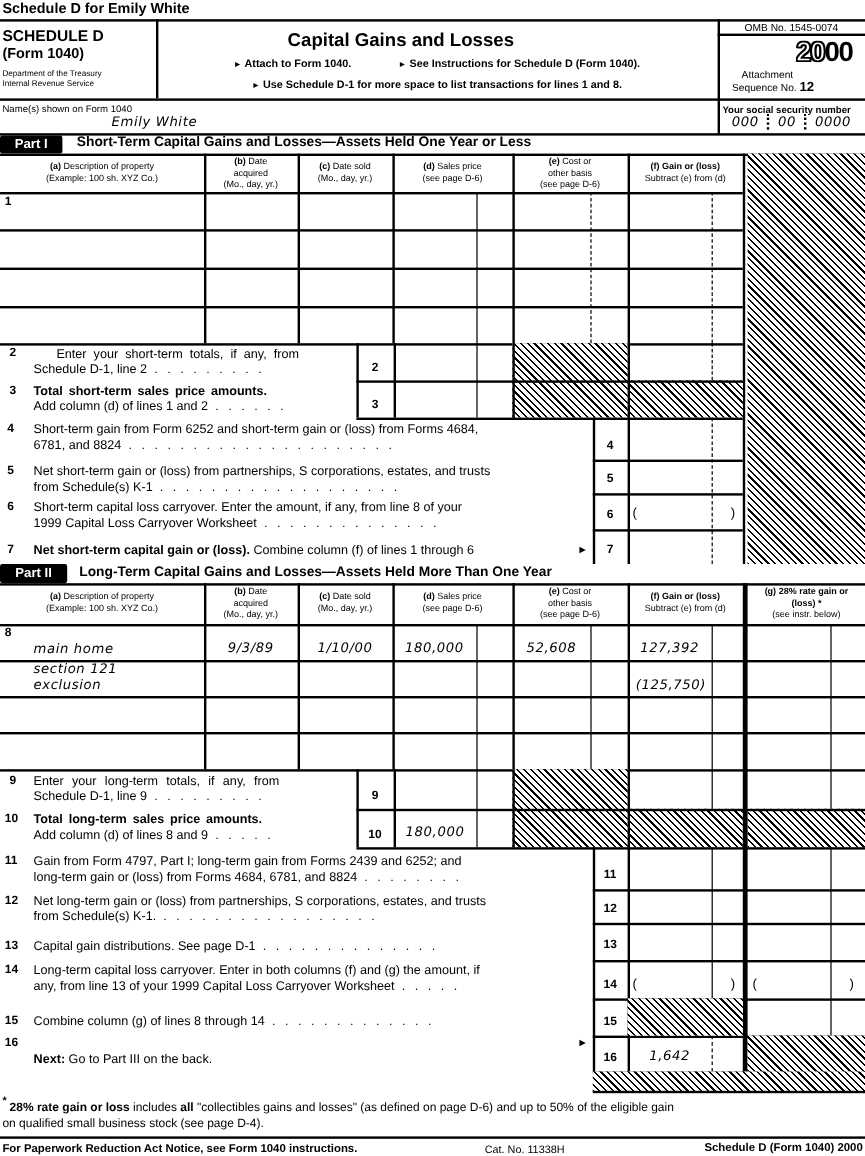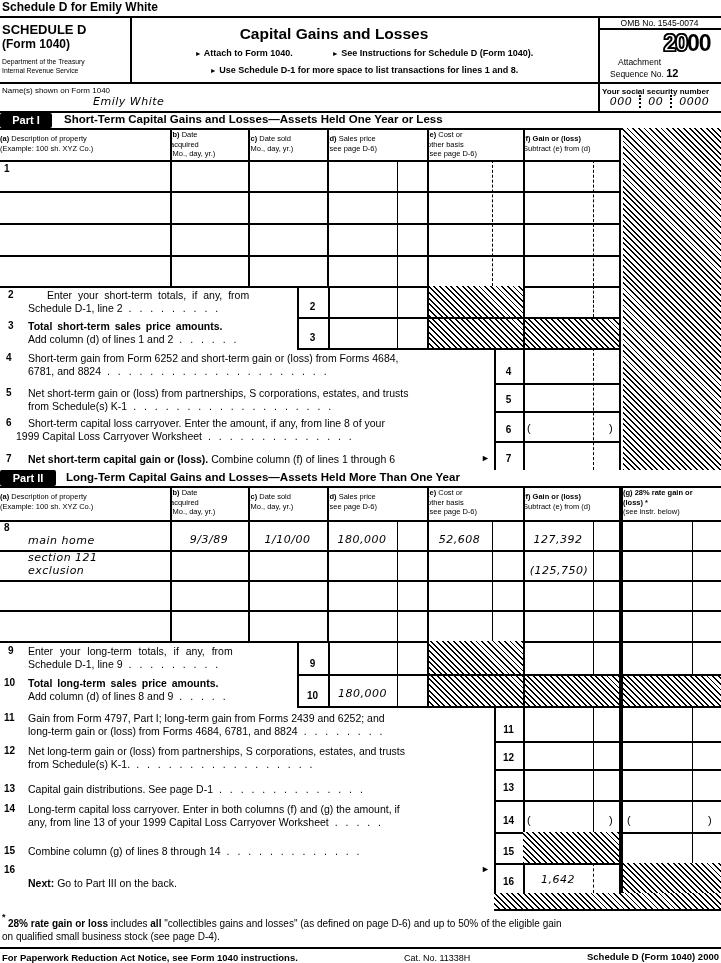--- a/index.html
+++ b/index.html
@@ -10,21 +10,21 @@
   .hl1{height:1.5px;}
   .vl{position:absolute;background:#000;width:2px;}
   .vl1{position:absolute;background:#000;width:1px;}
   .dashv{position:absolute;width:0;border-left:1.5px dashed #000;}
   .hatch{position:absolute;background:repeating-linear-gradient(45deg,#000 0,#000 1.3px,#fff 1.3px,#fff 4px);}
   .b{font-weight:bold;}
   .txt{position:absolute;font-size:10.5px;line-height:13px;white-space:nowrap;}
   .num{position:absolute;font-weight:bold;font-size:10px;text-align:center;}
   .hand{position:absolute;font-family:"DejaVu Sans",sans-serif;font-style:italic;
         font-size:11px;letter-spacing:.5px;white-space:nowrap;}
-  .hdr{position:absolute;font-size:7.5px;line-height:9.5px;}
+  .hdr{position:absolute;font-size:7.5px;line-height:9.5px;text-align:center;}
   .tiny{font-size:6.8px;line-height:8px;}
   .dots{word-spacing:5px;margin-left:6px;}
   .barlabel{position:absolute;background:#000;color:#fff;font-weight:bold;font-size:11px;
             text-align:center;line-height:15px;border-radius:2px;}
   .bartitle{position:absolute;font-weight:bold;font-size:11.5px;}
   .paren{position:absolute;font-size:11px;}
   .outline20{color:#fff;-webkit-text-stroke:1.3px #000;
              text-shadow:-1px -1px 0 #000,1px -1px 0 #000,-1px 1px 0 #000,1px 1px 0 #000;}
 </style>
 </head>
@@ -164,21 +164,21 @@
   <div class="abs" style="left:523px;top:348px;width:96px;height:35px;"></div>
 
   <div class="num" style="left:6px;top:387px;">5</div>
   <div class="txt" style="left:28px;top:387px;">Net short-term gain or (loss) from partnerships, S corporations, estates, and trusts</div>
   <div class="txt" style="left:28px;top:400px;"><span>from Schedule(s) K-1</span><span class="dots">. . . . . . . . . . . . . . . . . . .</span></div>
   <div class="num" style="left:494px;top:394px;width:29px;">5</div>
   <div class="abs" style="left:523px;top:383px;width:96px;height:28px;"></div>
 
   <div class="num" style="left:6px;top:417px;">6</div>
   <div class="txt" style="left:28px;top:417px;">Short-term capital loss carryover. Enter the amount, if any, from line 8 of your</div>
-  <div class="txt" style="left:16px;top:430px;"><span>1999 Capital Loss Carryover Worksheet</span><span class="dots">. . . . . . . . . . . . . .</span></div>
+  <div class="txt" style="left:28px;top:430px;"><span>1999 Capital Loss Carryover Worksheet</span><span class="dots">. . . . . . . . . . . . . .</span></div>
   <div class="num" style="left:494px;top:424px;width:29px;">6</div>
   <div class="abs" style="left:523px;top:411px;width:96px;height:30px;"></div>
   <div class="paren" style="left:527px;top:422px;">(</div>
   <div class="paren" style="left:609px;top:422px;">)</div>
 
   <div class="num" style="left:6px;top:453px;">7</div>
   <div class="txt" style="left:28px;top:453px;"><span class="b">Net short-term capital gain or (loss).</span><span> Combine column (f) of lines 1 through 6</span></div>
   <div class="txt b" style="left:481px;top:452px;font-size:9px;">►</div>
   <div class="num" style="left:494px;top:453px;width:29px;">7</div>
   <div class="abs" style="left:523px;top:441px;width:96px;height:29px;"></div>

